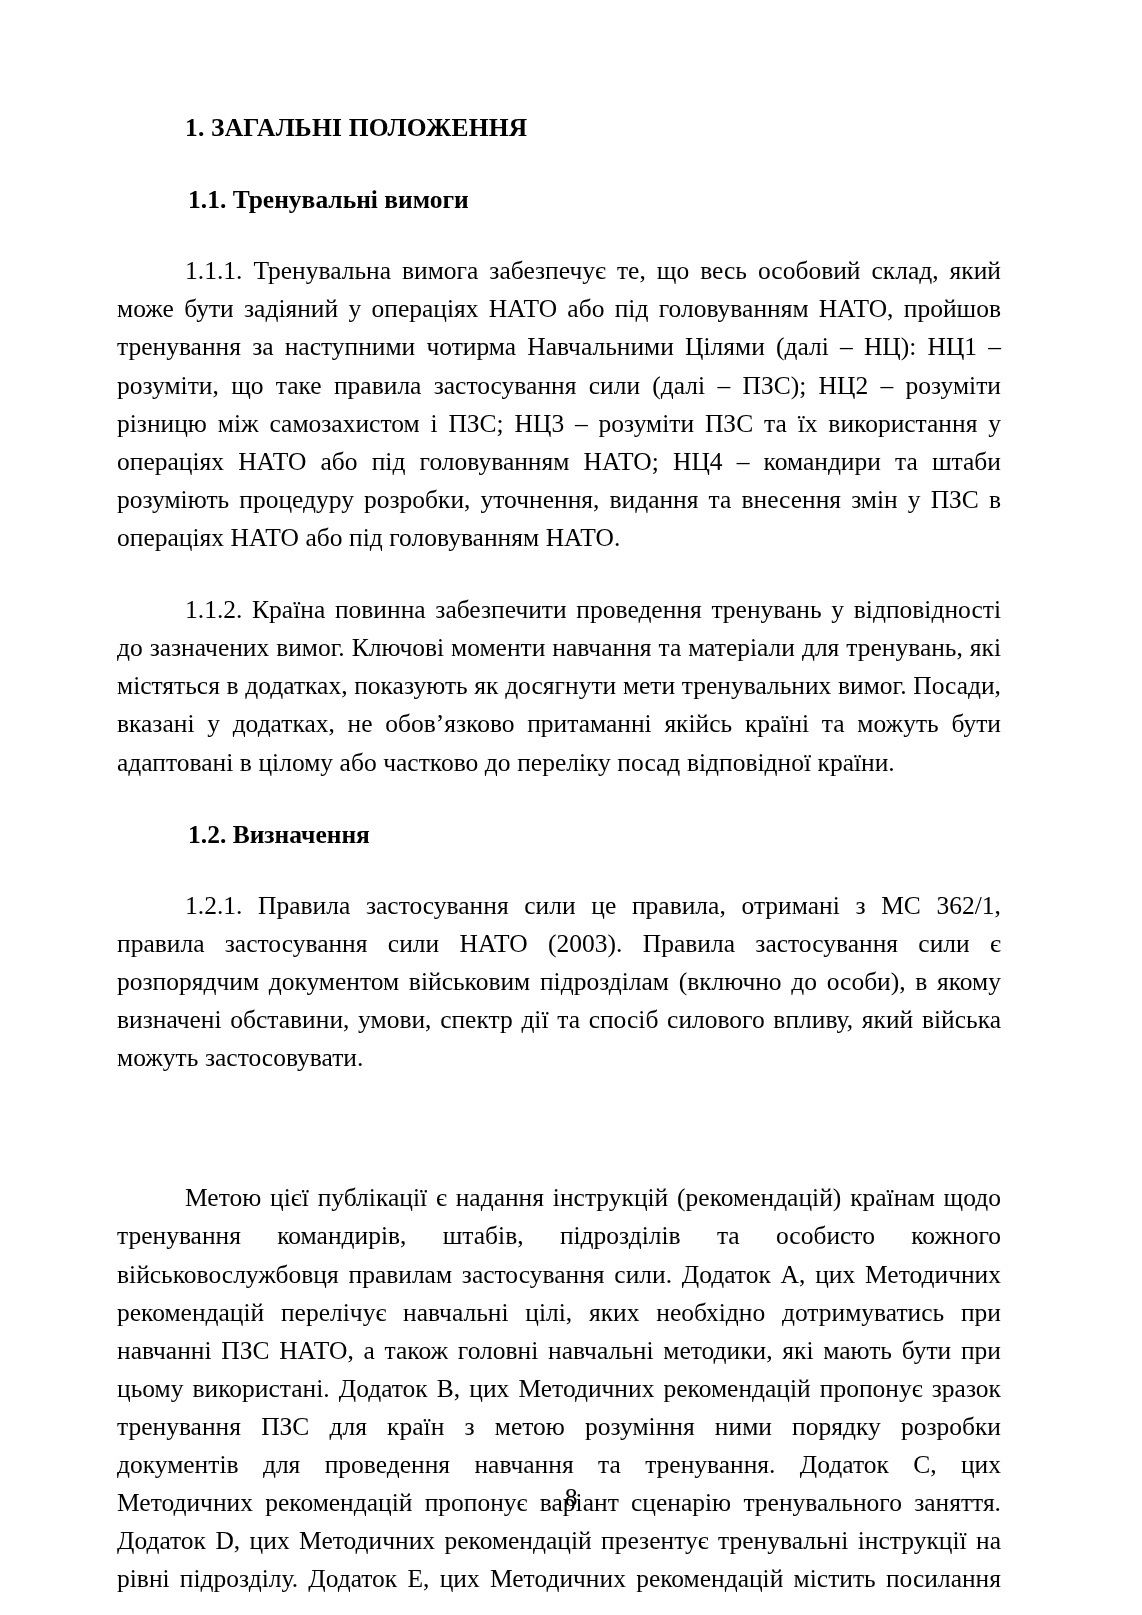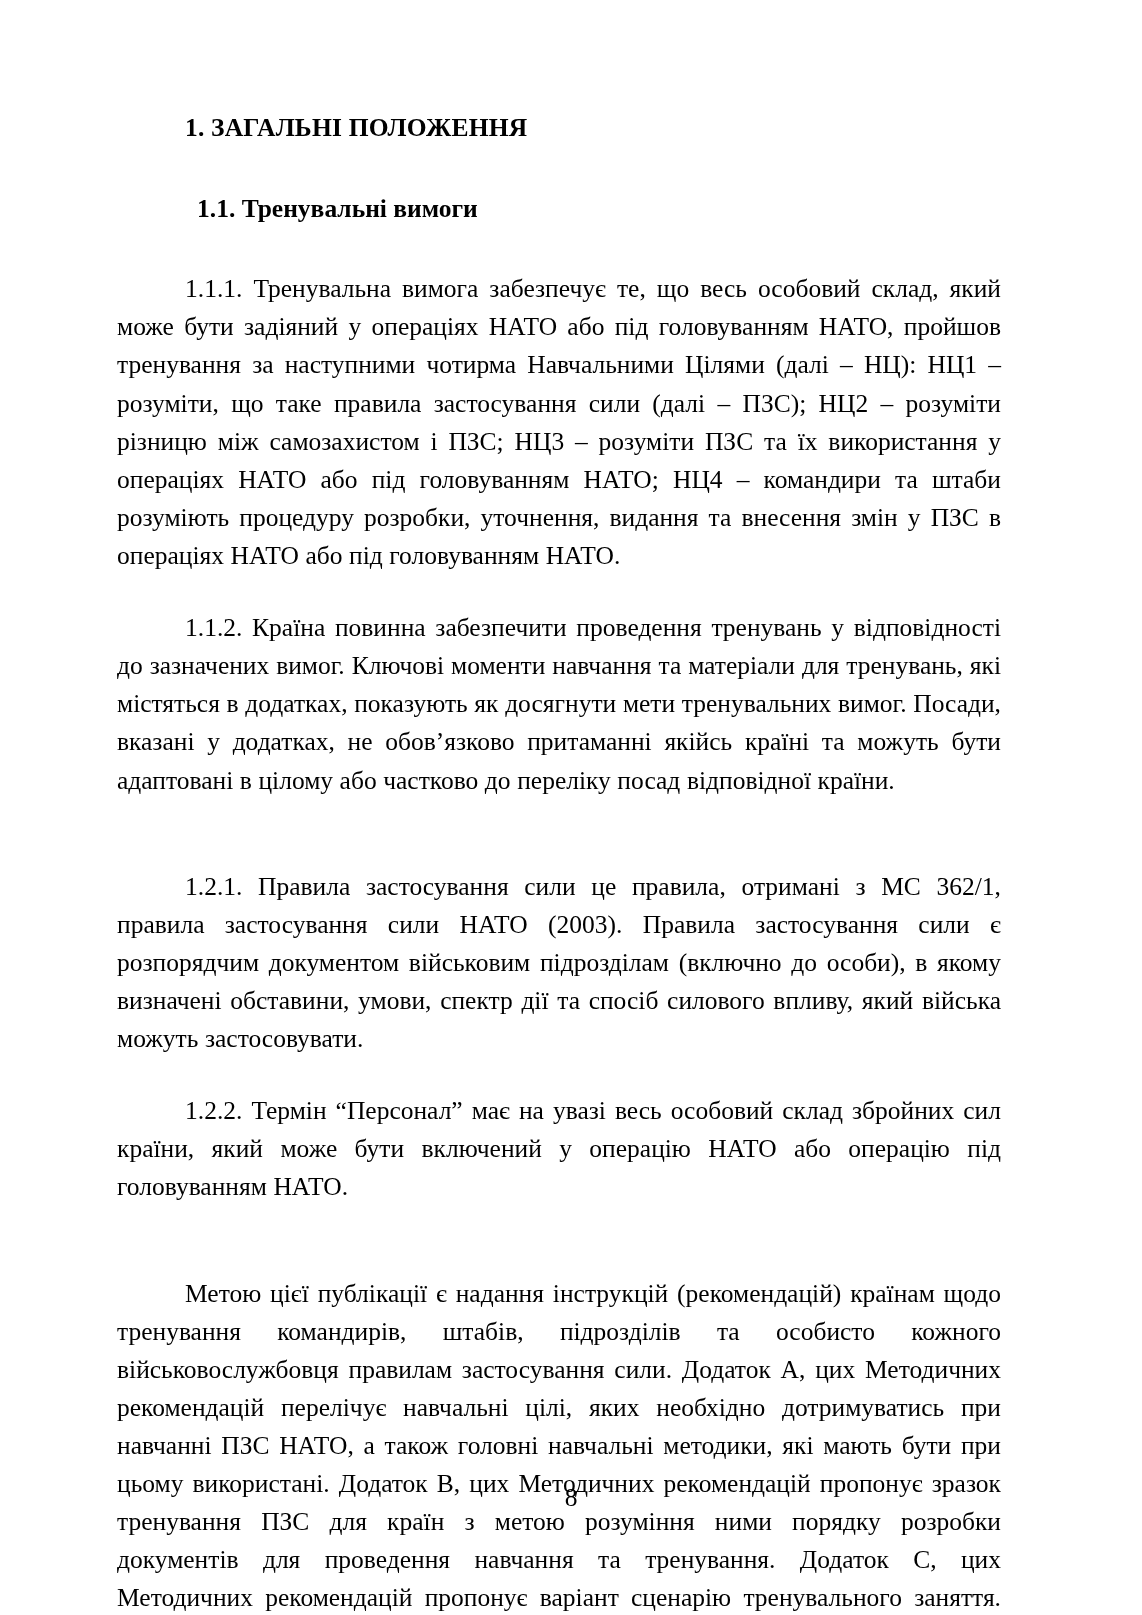--- a/index.html
+++ b/index.html
@@ -34,21 +34,21 @@
     line-height: 1.22;
     text-indent: 68px;
     margin: 0 0 0 0;
     letter-spacing: 0.2px;
   }
   .h-sub {
     font-size: 25.5px;
     font-weight: bold;
     line-height: 1.22;
     text-indent: 68px;
-    margin: 12px;
+    margin: 3px;
   }
   .spacer-lg { height: 38px; }
   .spacer-md { height: 34px; }
 
   
   .para {
     font-size: 25.5px;
     line-height: 1.495;
     text-align: justify;
     text-indent: 68px;
@@ -99,28 +99,28 @@
     <div class="spacer-md"></div>
 
     <p class="para no-stretch">1.1.1. Тренувальна вимога забезпечує те, що весь особовий склад, який може бути задіяний у операціях НАТО або під головуванням НАТО,  пройшов тренування за наступними чотирма Навчальними Цілями (далі – НЦ): НЦ1 – розуміти, що таке правила застосування сили (далі – ПЗС); НЦ2 – розуміти різницю між самозахистом і ПЗС; НЦ3 – розуміти ПЗС та їх використання у операціях НАТО або під головуванням НАТО; НЦ4 – командири та штаби розуміють процедуру розробки, уточнення, видання та внесення змін у ПЗС в операціях НАТО або під головуванням НАТО.</p>
 
     <div class="spacer-md"></div>
 
     <p class="para no-stretch">1.1.2. Країна повинна забезпечити проведення тренувань у відповідності до зазначених вимог. Ключові моменти навчання та матеріали для тренувань, які містяться в додатках, показують як досягнути мети тренувальних вимог. Посади, вказані у додатках, не обов’язково притаманні якійсь країні та можуть бути адаптовані в цілому або частково до переліку посад відповідної країни.</p>
 
     <div class="spacer-md"></div>
 
+    <h2 class="h-sub">1.2. Визначення</h2>
 
     <div class="spacer-md"></div>
 
     <p class="para no-stretch">1.2.1. Правила застосування сили це правила, отримані з МС 362/1, правила застосування сили НАТО (2003). Правила застосування сили є розпорядчим документом військовим підрозділам (включно до особи), в якому визначені обставини, умови, спектр дії та спосіб силового впливу, який війська можуть застосовувати.</p>
 
     <div class="spacer-md"></div>
 
-    <p class="para no-stretch">1.2.2. Термін “Персонал” має на увазі весь особовий склад збройних сил країни, який може бути включений у операцію НАТО або операцію під головуванням НАТО.</p>
 
     <div class="spacer-md"></div>
 
 
     <div class="spacer-md"></div>
 
 
     <p class="para">Метою цієї публікації є надання інструкцій (рекомендацій) країнам щодо тренування командирів, штабів, підрозділів та особисто кожного військовослужбовця правилам застосування сили. Додаток А, цих Методичних рекомендацій перелічує навчальні цілі, яких необхідно дотримуватись при навчанні ПЗС НАТО, а також головні навчальні методики, які мають бути при цьому використані. Додаток В, цих Методичних рекомендацій пропонує зразок тренування ПЗС для країн з метою розуміння  ними порядку розробки документів для проведення навчання та тренування. Додаток С, цих Методичних рекомендацій пропонує варіант сценарію тренувального заняття. Додаток D, цих Методичних рекомендацій презентує тренувальні інструкції на рівні підрозділу. Додаток Е, цих Методичних рекомендацій містить посилання</p>
 
   </div>

